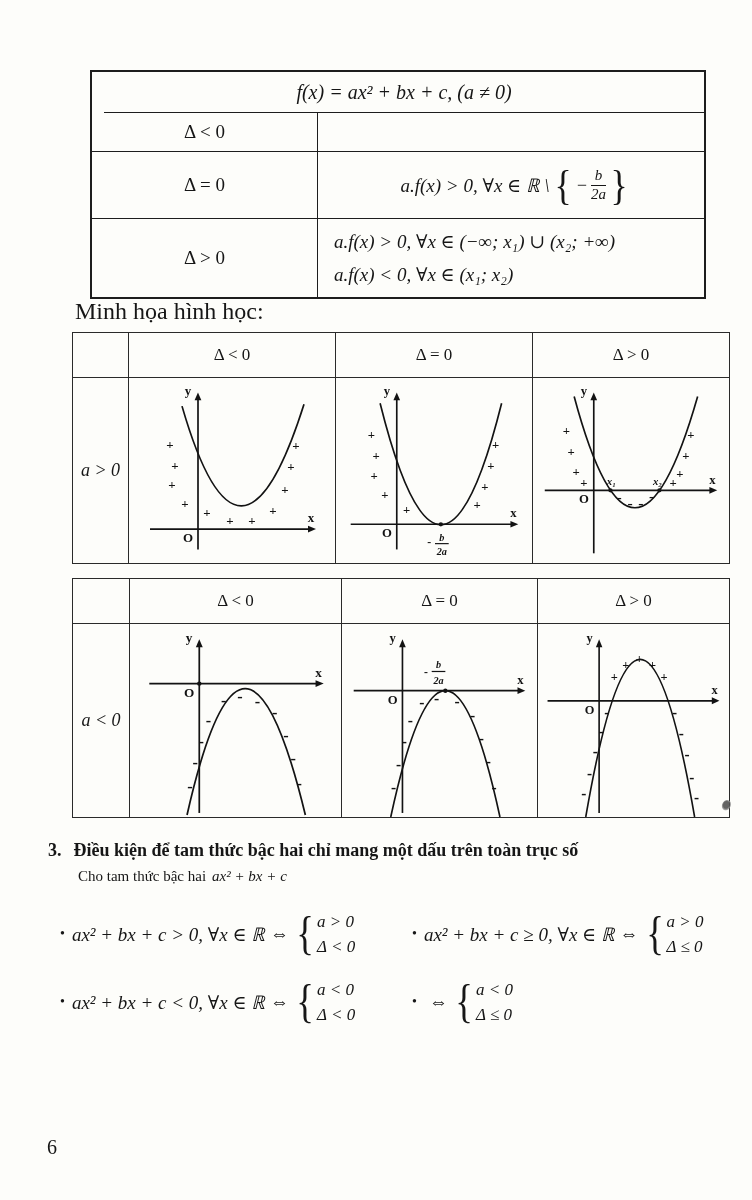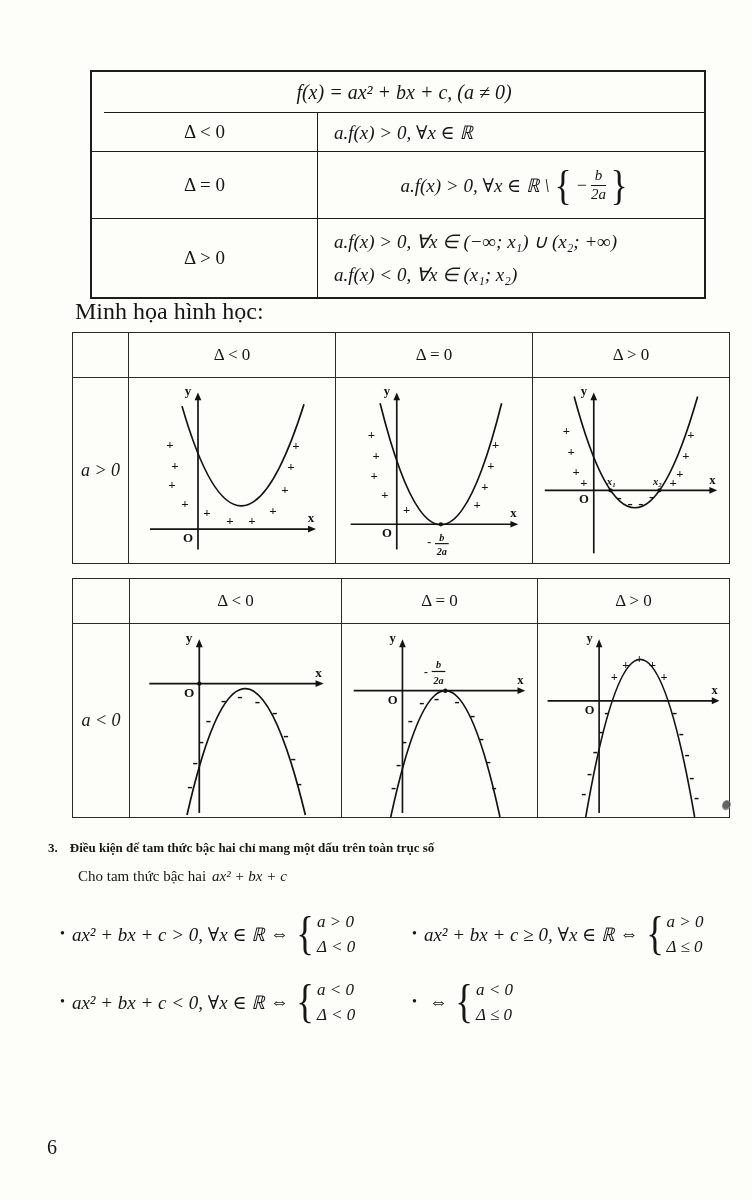--- a/index.html
+++ b/index.html
@@ -15,21 +15,21 @@
   .tt-cond{display:flex;align-items:center;justify-content:center;font-size:19px;
            border-right:1.5px solid #1d1d1d;}
   .tt-val{padding:4px 8px 4px 16px;font-style:italic;font-size:19px;display:flex;
           flex-direction:column;justify-content:center;}
   .r1{height:38px;} .r2{height:66px;} .r3{height:78px;}
   .tt-val.inline{flex-direction:row;align-items:center;gap:3px;text-align:center;}
   .brace{font-size:42px;font-weight:400;line-height:0;font-style:normal;transform:scaleX(.85);}
   .fracsign{font-size:18px;}
   .frac{display:inline-flex;flex-direction:column;align-items:center;font-size:15px;line-height:1.15;font-style:italic;}
   .frac .num{border-bottom:1.3px solid #161616;padding:0 4px;}
-  .vline2{line-height:1.75;font-family:Liberation Serif, serif;}
+  .vline2{line-height:1.75;}
 
   
   .caption{position:absolute;left:75px;top:298px;font-size:24px;}
 
   
   .gtable{position:absolute;left:72px;width:656px;border:1.6px solid #2a2a2a;background:#fdfdfa;}
   #tableA{top:332px;height:230px;}
   #tableB{top:578px;height:238px;}
   .gt-grid{display:grid;height:100%;}
   #tableA .gt-grid{grid-template-columns:55px 207px 197px 1fr;grid-template-rows:44px 1fr;}
@@ -37,21 +37,21 @@
   .gt-cell{border-left:1px solid #2a2a2a;border-top:1px solid #2a2a2a;
            display:flex;align-items:center;justify-content:center;overflow:hidden;}
   .gt-cell:nth-child(4n+1){border-left:none;}
   .gt-cell:nth-child(-n+4){border-top:none;}
   .gh{font-size:17px;}
   .rl{font-style:italic;font-size:18px;}
   .gs svg{display:block;}
 
   
   .sec3-head{position:absolute;left:48px;top:840px;width:690px;font-weight:bold;
-             font-size:13px;white-space:nowrap;}
+             font-size:18px;white-space:nowrap;}
   .sec3-head .num{margin-right:12px;}
   .sec3-intro{position:absolute;left:78px;top:868px;font-size:15px;white-space:nowrap;}
   .sec3-intro .math{font-style:italic;margin-left:6px;}
 
   .bullets{position:absolute;left:60px;top:900px;display:grid;
            grid-template-columns:352px 330px;grid-auto-rows:68px;align-items:center;}
   .bullet{display:flex;align-items:center;white-space:nowrap;}
   .bdot{font-size:14px;margin-right:7px;}
   .blhs{font-style:italic;font-size:19px;}
   .biff{font-size:19px;margin:0 5px;}
@@ -67,23 +67,20 @@
 </head>
 <body>
 
 <div class="page">
 
   <div class="top-table">
     <div class="tt-header">f(x) = ax² + bx + c, (a ≠ 0)</div>
 
     <div class="tt-row r1">
       <div class="tt-cond">Δ &lt; 0</div>
-      <div class="tt-val">
-        <span>a.f(x) &gt; 0, ∀x ∈ ℝ</span>
-      </div>
     </div>
 
     <div class="tt-row r2">
       <div class="tt-cond">Δ = 0</div>
       <div class="tt-val inline">
         <span>a.f(x) &gt; 0, ∀x ∈ ℝ \</span>
         <span class="brace">{</span>
         <span class="fracsign">−</span>
         <span class="frac">
           <span class="num">b</span>

